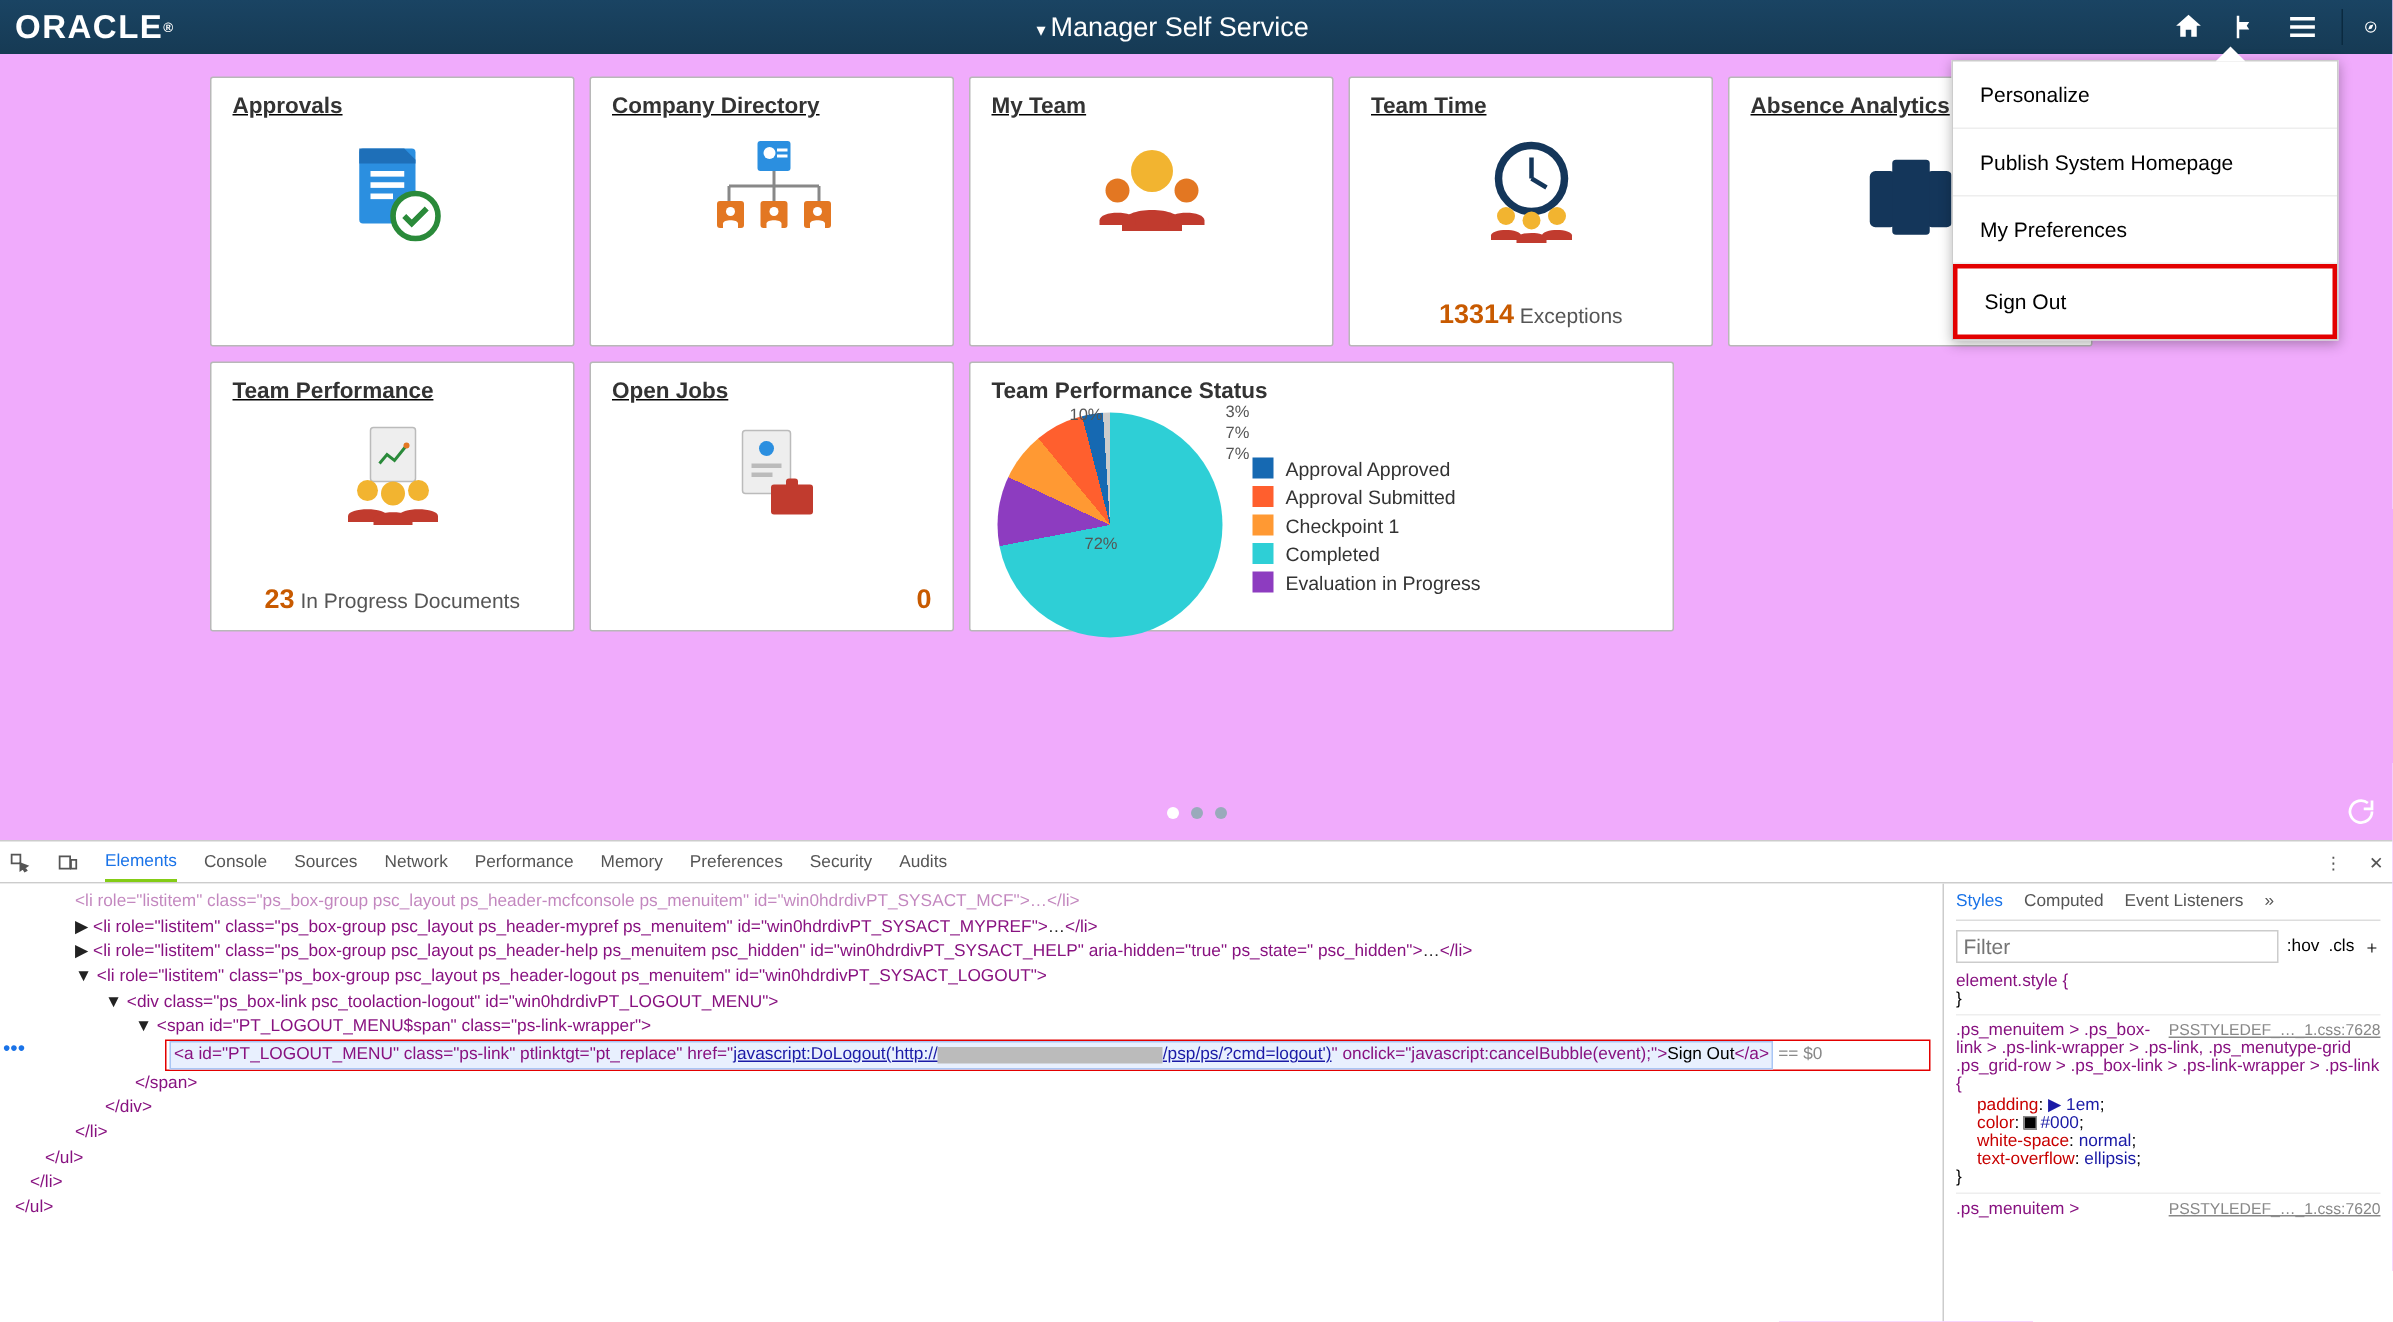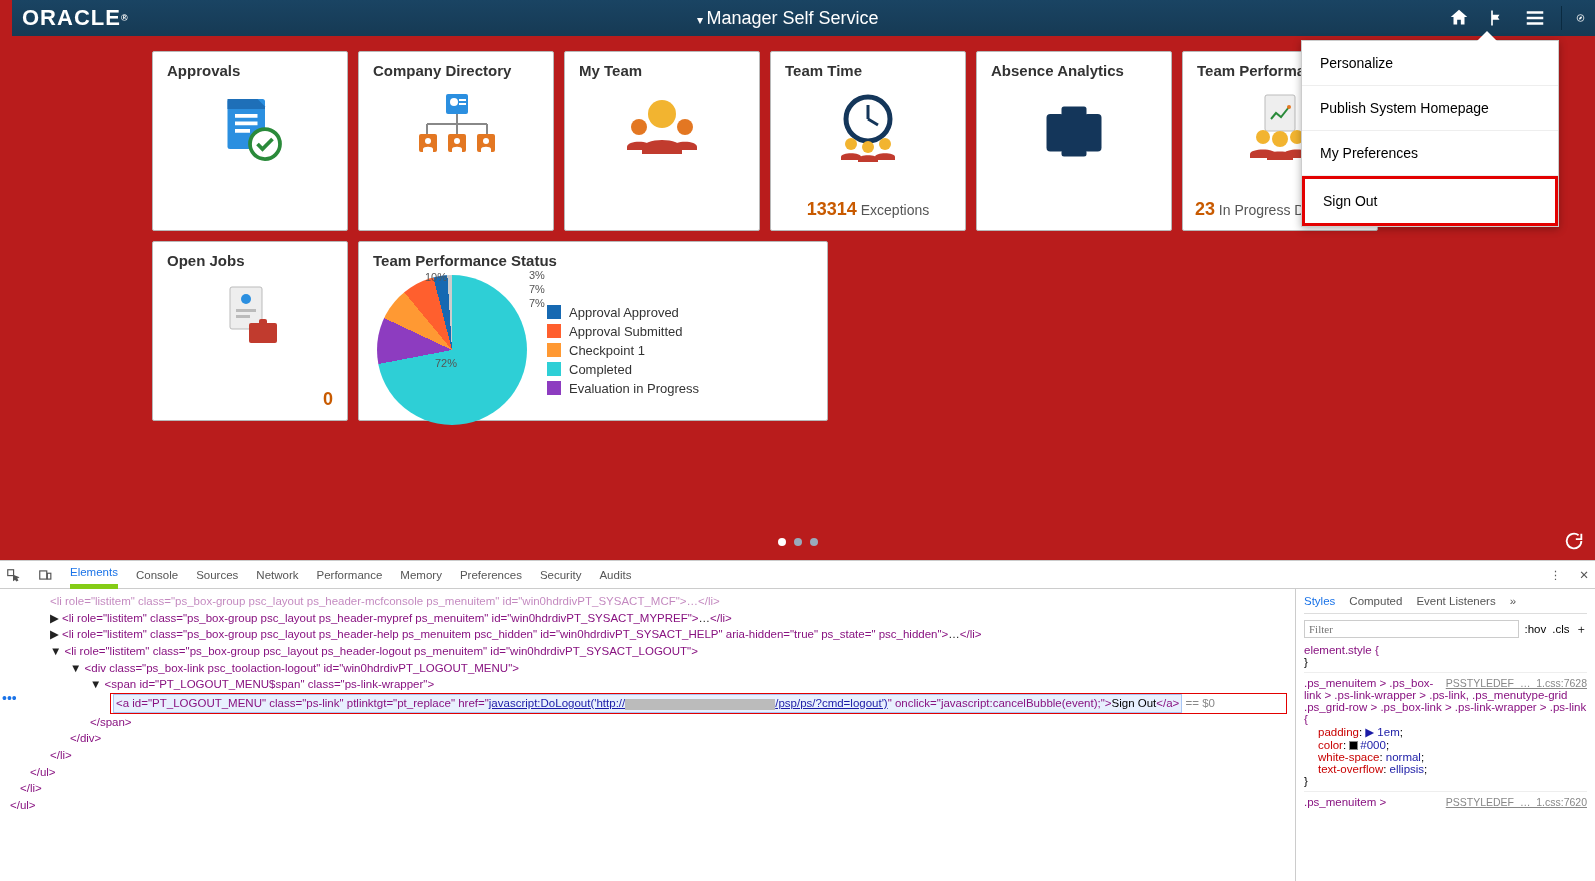--- a/index.html
+++ b/index.html
@@ -1,38 +1,38 @@
 <!DOCTYPE html>
 <html><head>
 <meta charset="utf-8">
 <style>
 * { margin: 0; padding: 0; box-sizing: border-box; font-family: Arial, Helvetica, sans-serif; }
 body { background: #fff; width: 1595px; height: 881px; overflow: hidden; position: relative; }
 
 
-.app-top { height: 560px; background: #b91c1c; position: relative; padding-left: 12px; }
+.app-top { height: 560px; background: #f0abfc; position: relative; }
 .header { height: 36px; background: linear-gradient(#1a4463,#163a54); display: flex; align-items: center; padding: 0 10px; }
 .oracle-logo { color: #fff; font-weight: bold; font-size: 22px; letter-spacing: 1px; display: flex; align-items: center; }
 .oracle-logo sup { font-size: 9px; vertical-align: super; }
 .header-title { flex: 1; text-align: center; color: #fff; font-size: 18px; font-weight: 500; }
 .header-title::before { content: "▾ "; font-size: 12px; }
 .header-icons { display: flex; gap: 14px; align-items: center; }
 .header-icon { width: 24px; height: 24px; cursor: pointer; display: flex; align-items: center; justify-content: center; color:#fff; }
 .compass-icon { border-left: 1px solid #0a2a40; padding-left: 14px; }
 
 
 .dropdown { position: absolute; top: 40px; right: 36px; width: 258px; background: #fff; border: 1px solid #ccc; box-shadow: 0 2px 8px rgba(0,0,0,0.3); z-index: 10; }
 .dropdown::before { content: ""; position: absolute; top: -10px; left: 175px; border: 10px solid transparent; border-bottom-color: #fff; border-top: none; }
 .dropdown-item { padding: 14px 18px; font-size: 14px; border-bottom: 1px solid #eee; cursor: pointer; }
 .dropdown-item.highlight { border: 3px solid #e30000; }
 
 
 .dashboard { padding: 15px 140px; display: flex; flex-wrap: wrap; gap: 10px; }
 .tile { background: #fff; border: 1px solid #b8b8b8; border-radius: 2px; padding: 10px 14px; position: relative; }
-.tile-sm { width: 196px; height: 180px; }
+.tile-sm { width: 243px; height: 180px; text-decoration: underline; }
 .tile-wide { width: 470px; height: 180px; }
 .tile-title { font-size: 15px; font-weight: bold; color: #333; }
 .tile-icon { display:flex; align-items:center; justify-content:center; height: 100px; }
 .tile-stat { position: absolute; bottom: 10px; left: 0; right: 0; text-align: center; font-size: 14px; color: #555; }
 .tile-stat .num { font-weight: bold; color: #c85a00; font-size: 18px; }
 .tile-stat-right { position:absolute; bottom:10px; right:14px; font-weight:bold; color:#c85a00; font-size:18px;}
 
 
 .pie-wrap { display:flex; align-items:center; gap: 20px; padding: 6px 4px; }
 .pie { position: relative; width: 150px; height: 150px; border-radius: 50%;
@@ -45,34 +45,34 @@
 
 .dots { position:absolute; bottom: 14px; left: 50%; transform: translateX(-50%); display:flex; gap:8px; }
 .dot { width:8px; height:8px; border-radius:50%; background:#9ab; }
 .dot.active { background:#fff; }
 .refresh-corner { position:absolute; bottom:8px; right:10px; color:#fff; }
 
 
 .devtools { position:absolute; top:560px; left:0; right:0; bottom:0; border-top:1px solid #ccc; font-family: Menlo, Consolas, monospace; font-size:11.5px; display:flex; flex-direction:column; }
 .dt-tabs { height: 28px; display:flex; align-items:center; border-bottom:1px solid #ccc; padding: 0 6px; gap: 18px; color:#555; }
 .dt-tab { cursor:pointer; padding: 6px 0; }
-.dt-tab.active { color:#1a73e8; border-bottom: 6px solid #84cc16; }
+.dt-tab.active { color:#1a73e8; border-bottom: 2px solid #84cc16; }
 .dt-tabs .spacer { flex:1; }
 .dt-close { cursor:pointer; }
 .dt-body { flex:1; display:flex; overflow:hidden; }
 .dt-dom { flex:1; padding: 4px 8px 4px 130px; overflow:auto; background:#fff; color:#222; line-height:1.45; }
 .tag{color:#881280;} .val{color:#1a1aa6;} .text{color:#000;} .gray{color:#888;}
 .dt-hl { background:#e8f0fe; border:1px solid #a9c6f5; display:inline-block; padding:0 2px; }
 .dt-hl-red { border:1px solid #e30000; padding: 0 2px; display:block; }
 .dt-styles { width: 300px; border-left:1px solid #ccc; padding: 4px 8px; overflow:auto; }
 .dt-styles-tabs { display:flex; gap:14px; border-bottom:1px solid #ddd; padding:2px 0 6px;align-items:flex-end; }
 .dt-styles-tabs .st-tab { cursor:pointer; color:#555; }
 .dt-styles-tabs .st-tab.active { color:#1a73e8; }
 .dt-filter { display:flex; gap:6px; margin:6px 0; align-items:center; }
-.dt-filter input { flex:1; border:1px solid #ccc; padding:2px 4px; font-size:11px;font-family:Liberation Serif, serif; }
+.dt-filter input { flex:1; border:1px solid #ccc; padding:2px 4px; font-size:14px; }
 .rule-sel { color:#881280; }
 .rule-src { float:right; color:#888; text-decoration: underline; font-size:10.5px;}
 .rule-body { padding-left: 14px; }
 .prop { color:#c80000; }
 .pval { color:#1a1aa6; }
 .blackbox{display:inline-block;width:9px;height:9px;background:#000;border:1px solid #888;vertical-align:middle;margin-right:2px;}
 .ellipsis-marker{position:absolute;left:2px;top:690px;color:#1a73e8;font-size:14px;}
 .redact{display:inline-block;background:#bbb;height:11px;vertical-align:middle;width:150px;}
 
 svg{display:block;}

